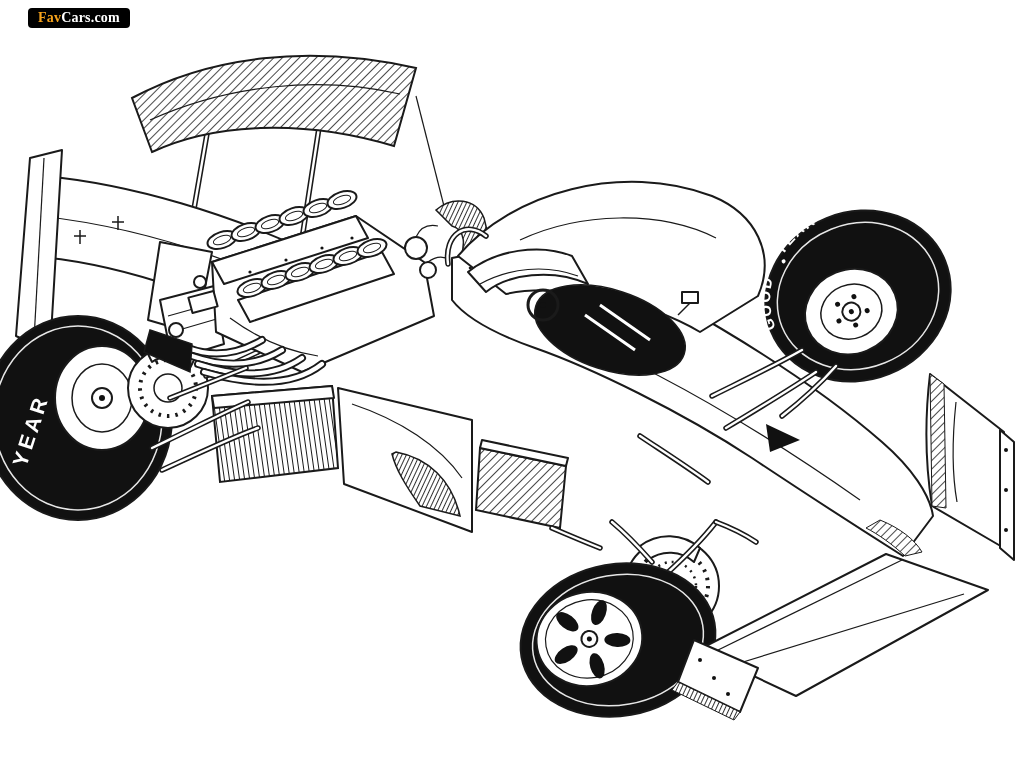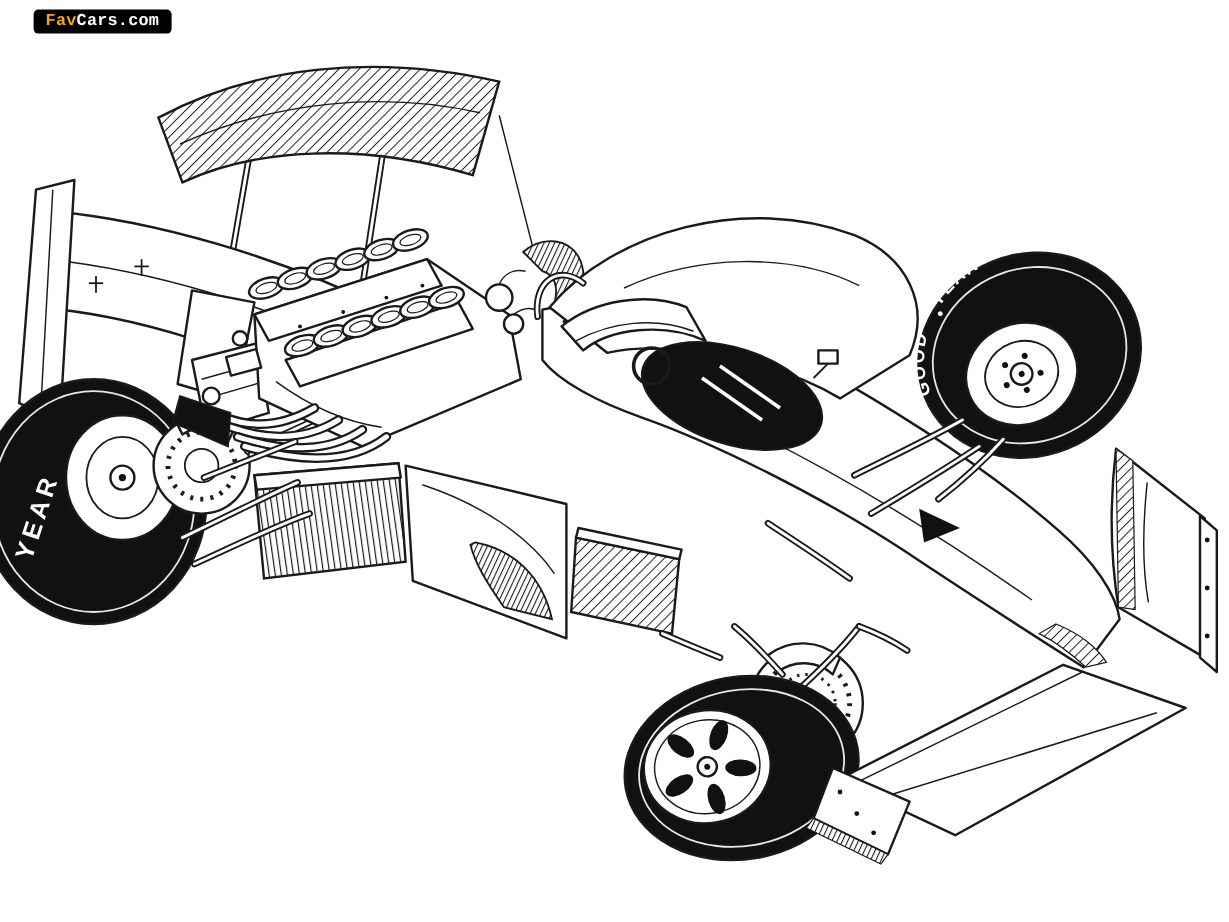--- a/index.html
+++ b/index.html
@@ -1,19 +1,19 @@
 <!DOCTYPE html>
 <html><head>
 <meta charset="utf-8">
 <style>
   html,body{margin:0;padding:0;background:#ffffff;width:1024px;height:768px;overflow:hidden;}
   .stage{position:relative;width:1024px;height:768px;background:#fff;}
   .watermark{
     position:absolute;top:8px;left:28px;background:#000;color:#fff;
-    font-family:Liberation Mono, monospace;font-weight:bold;font-size:14px;
+    font-family:Liberation Serif, serif;font-weight:bold;font-size:14px;
     padding:3px 10px;border-radius:4px;letter-spacing:.2px;line-height:1;
   }
   .watermark .fav{color:#f5a21b;}
   .watermark .rest{color:#ffffff;}
   svg{position:absolute;top:0;left:0;}
   .outline{fill:#fff;stroke:#1a1a1a;stroke-width:2;stroke-linejoin:round;}
   .thin{fill:none;stroke:#1a1a1a;stroke-width:1.2;}
   .dark{fill:#111;stroke:#1a1a1a;stroke-width:1.5;}
   .tube-o{fill:none;stroke:#1a1a1a;stroke-width:5.5;stroke-linecap:round;}
   .tube-i{fill:none;stroke:#fff;stroke-width:2.4;stroke-linecap:round;}

